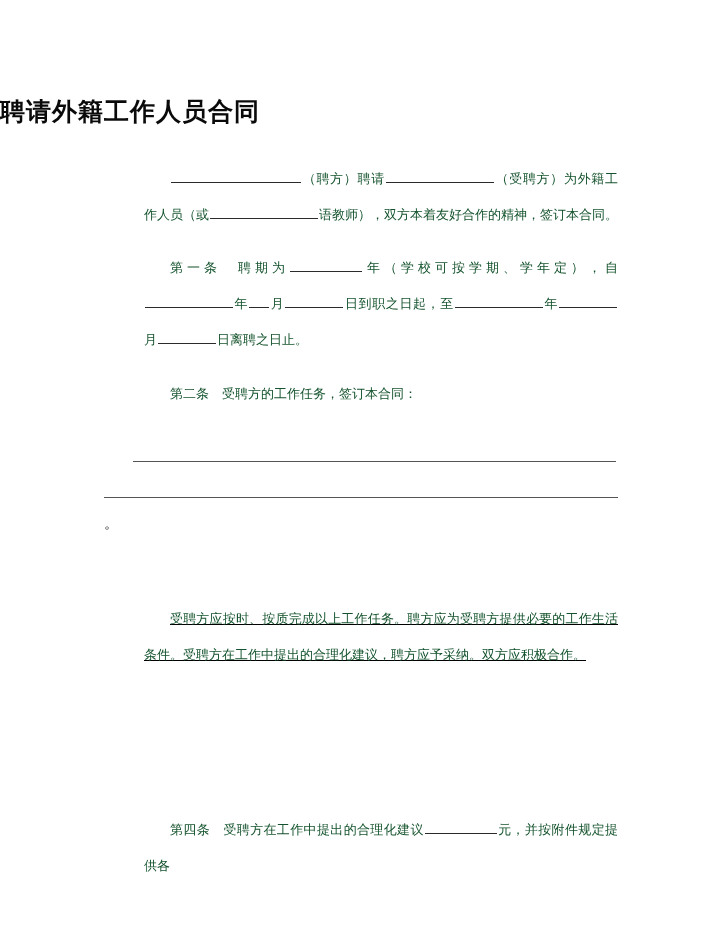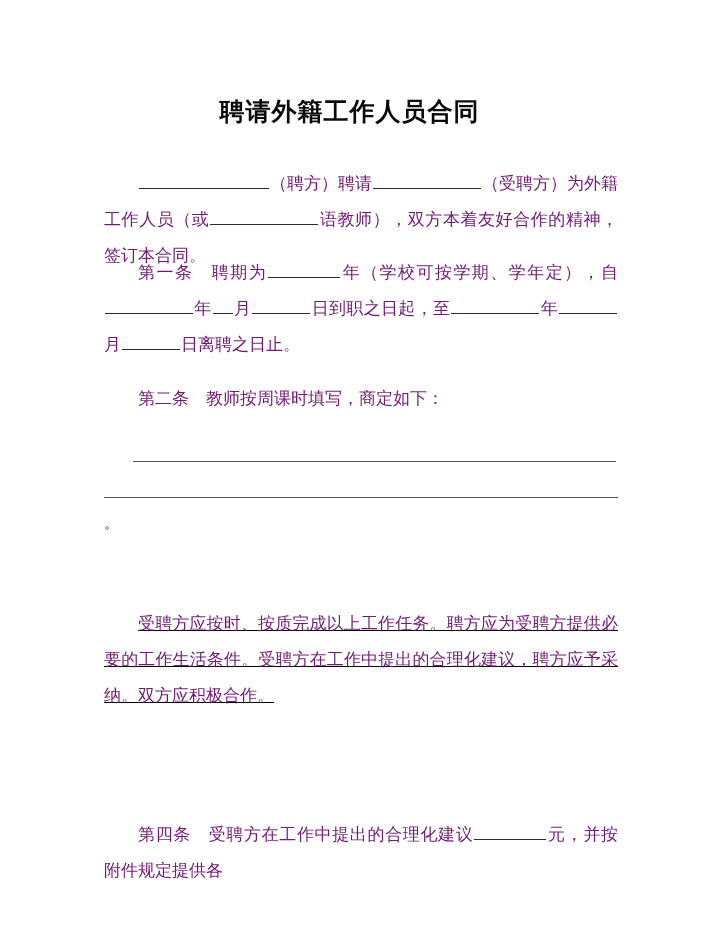--- a/index.html
+++ b/index.html
@@ -18,38 +18,39 @@
     height: 931px;
     background: #ffffff;
     overflow: hidden;
     box-sizing: border-box;
   }
   .doc-title {
     position: absolute;
     top: 78px;
     left: 0;
     width: 699px;
-    text-align: center;
+    text-align: left;
     font-size: 25px;
     font-weight: bold;
     letter-spacing: 1px;
     color: #0a0a0a;
   }
   .body-block {
     position: absolute;
     left: 104px;
     width: 514px;
   }
   .para {
-    font-size: 17px;
+    font-size: 13px;
     line-height: 36px;
-    color: #701a75;
+    color: #14532d;
     text-align: justify;
     text-justify: inter-ideograph;
     white-space: normal;
+    margin-left: 40px;
   }
   .para.indent {
     text-indent: 2em;
   }
   
   .blank {
     display: inline-block;
     border-bottom: 1px solid #2b2b2b;
     vertical-align: baseline;
     height: 14px;
@@ -89,21 +90,21 @@
   </div>
 
   <div class="body-block" style="top:237px;">
     <p class="para indent">
       <span>第一条</span>　<span>聘期为</span><span class="blank w-m"></span><span>年（学校可按学期、学年定），自</span><span class="blank w-l"></span><span>年</span><span class="blank w-xxs"></span><span>月</span><span class="blank w-s"></span><span>日到职之日起，至</span><span class="blank w-l"></span><span>年</span><span class="blank w-s"></span><span>月</span><span class="blank w-s"></span><span>日离聘之日止。</span>
     </p>
   </div>
 
   <div class="body-block" style="top:363px;">
     <p class="para indent">
-      <span>第二条</span>　<span>教师按周课时填写，商定如下：</span>
+      <span>第二条</span>　<span>受聘方的工作任务，签订本合同：</span>
     </p>
   </div>
 
   <div class="rule-row" style="left:133px; top:461px; width:483px;"></div>
   <div class="rule-row" style="left:104px; top:497px; width:514px;"></div>
 
   <div class="lone-period" style="top:513px;">。</div>
 
   <div class="body-block" style="top:588px;text-decoration:underline;">
     <p class="para indent">受聘方应按时、按质完成以上工作任务。聘方应为受聘方提供必要的工作生活条件。受聘方在工作中提出的合理化建议，聘方应予采纳。双方应积极合作。</p>

